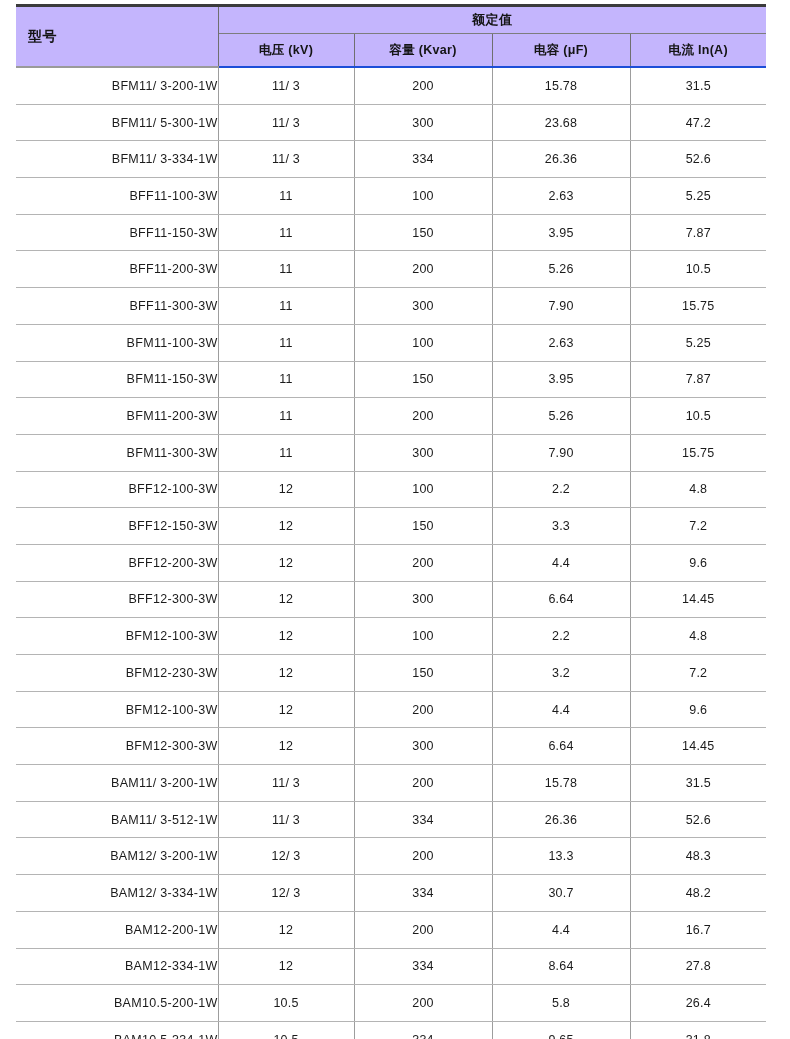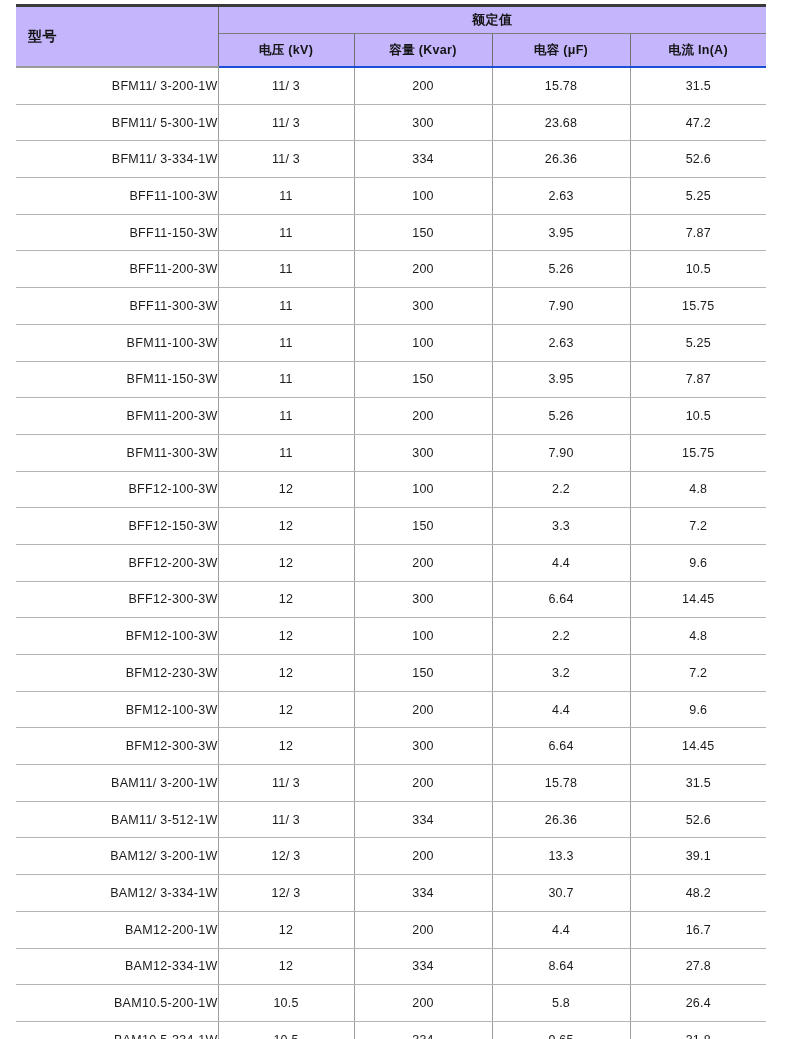--- a/index.html
+++ b/index.html
@@ -274,21 +274,21 @@
           <td>11/ 3</td>
           <td>334</td>
           <td>26.36</td>
           <td class="last">52.6</td>
         </tr>
         <tr>
           <td class="model">BAM12/ 3-200-1W</td>
           <td>12/ 3</td>
           <td>200</td>
           <td>13.3</td>
-          <td class="last">39.1</td>
+          <td class="last">48.3</td>
         </tr>
         <tr>
           <td class="model">BAM12/ 3-334-1W</td>
           <td>12/ 3</td>
           <td>334</td>
           <td>30.7</td>
           <td class="last">48.2</td>
         </tr>
         <tr>
           <td class="model">BAM12-200-1W</td>

